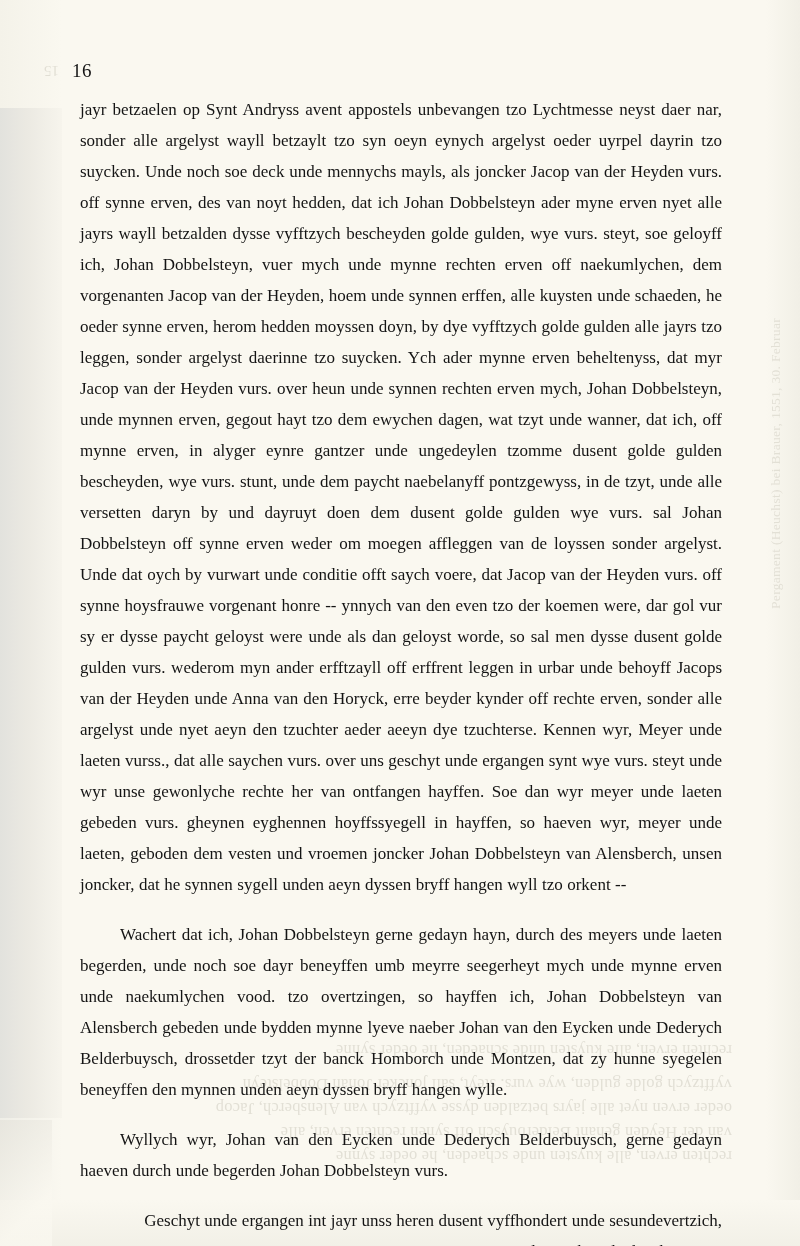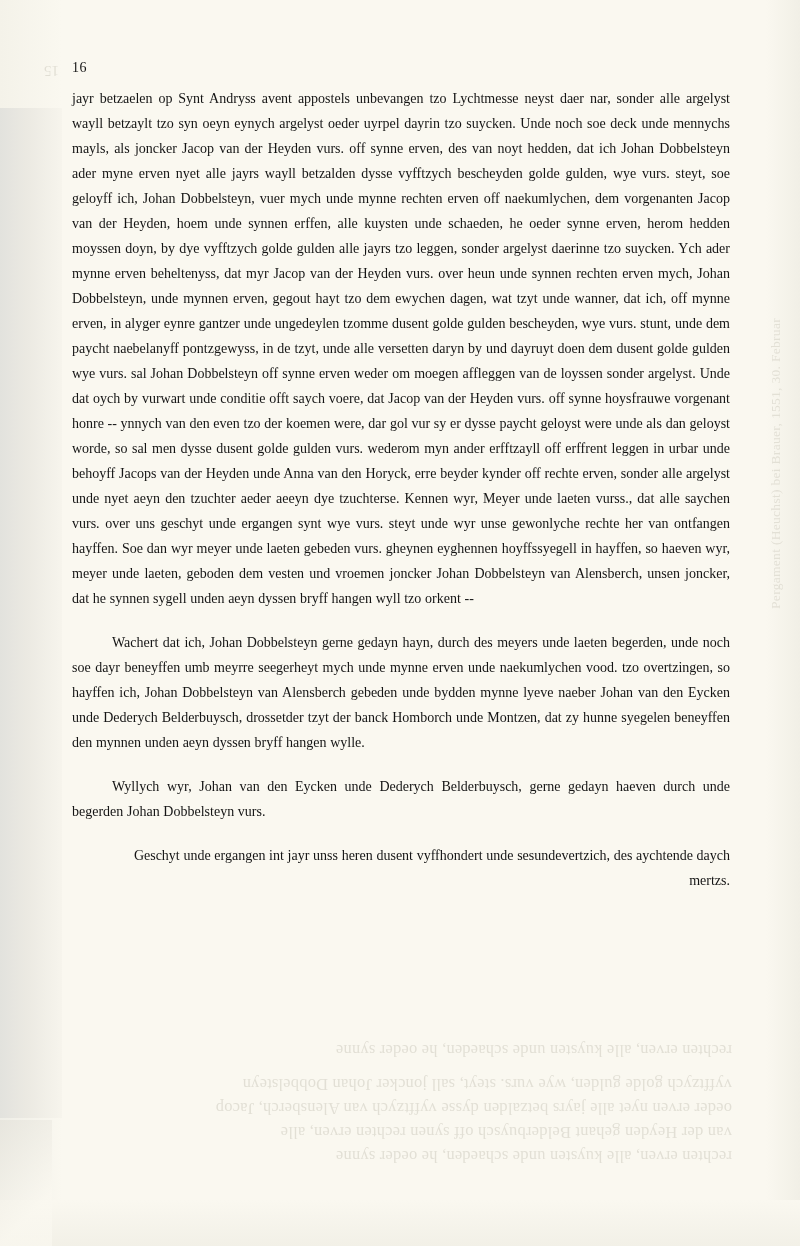--- a/index.html
+++ b/index.html
@@ -80,36 +80,36 @@
   .ghost-b2 { left: 72px; top: 1098px; width: 660px; }
   .ghost-b3 { left: 72px; top: 1122px; width: 660px; }
   .ghost-b4 { left: 72px; top: 1146px; width: 660px; }
   .ghost-m1 { left: 72px; top: 1040px; width: 660px; }
 
   
   .page-number {
     position: absolute;
     left: 72px;
     top: 60px;
-    font-size: 14px;
+    font-size: 19px;
     font-weight: 400;
     letter-spacing: .5px;
   }
 
   
   .text-column {
     position: absolute;
     left: 72px;
     top: 86px;
     width: 658px;
   }
   p.para {
-    margin: 0;
-    font-size: 14px;
-    line-height: 25px;
+    margin: 8px;
+    font-size: 17px;
+    line-height: 31px;
     text-align: justify;
     text-justify: inter-word;
     hyphens: none;
     letter-spacing: 0;
     word-spacing: .2px;
   }
   p.para.flush  { text-indent: 0; }
   p.para.indent { text-indent: 40px; }
   p.gap-before  { margin-top: 19px; }
   p.para.last-loose { text-align: right; }

